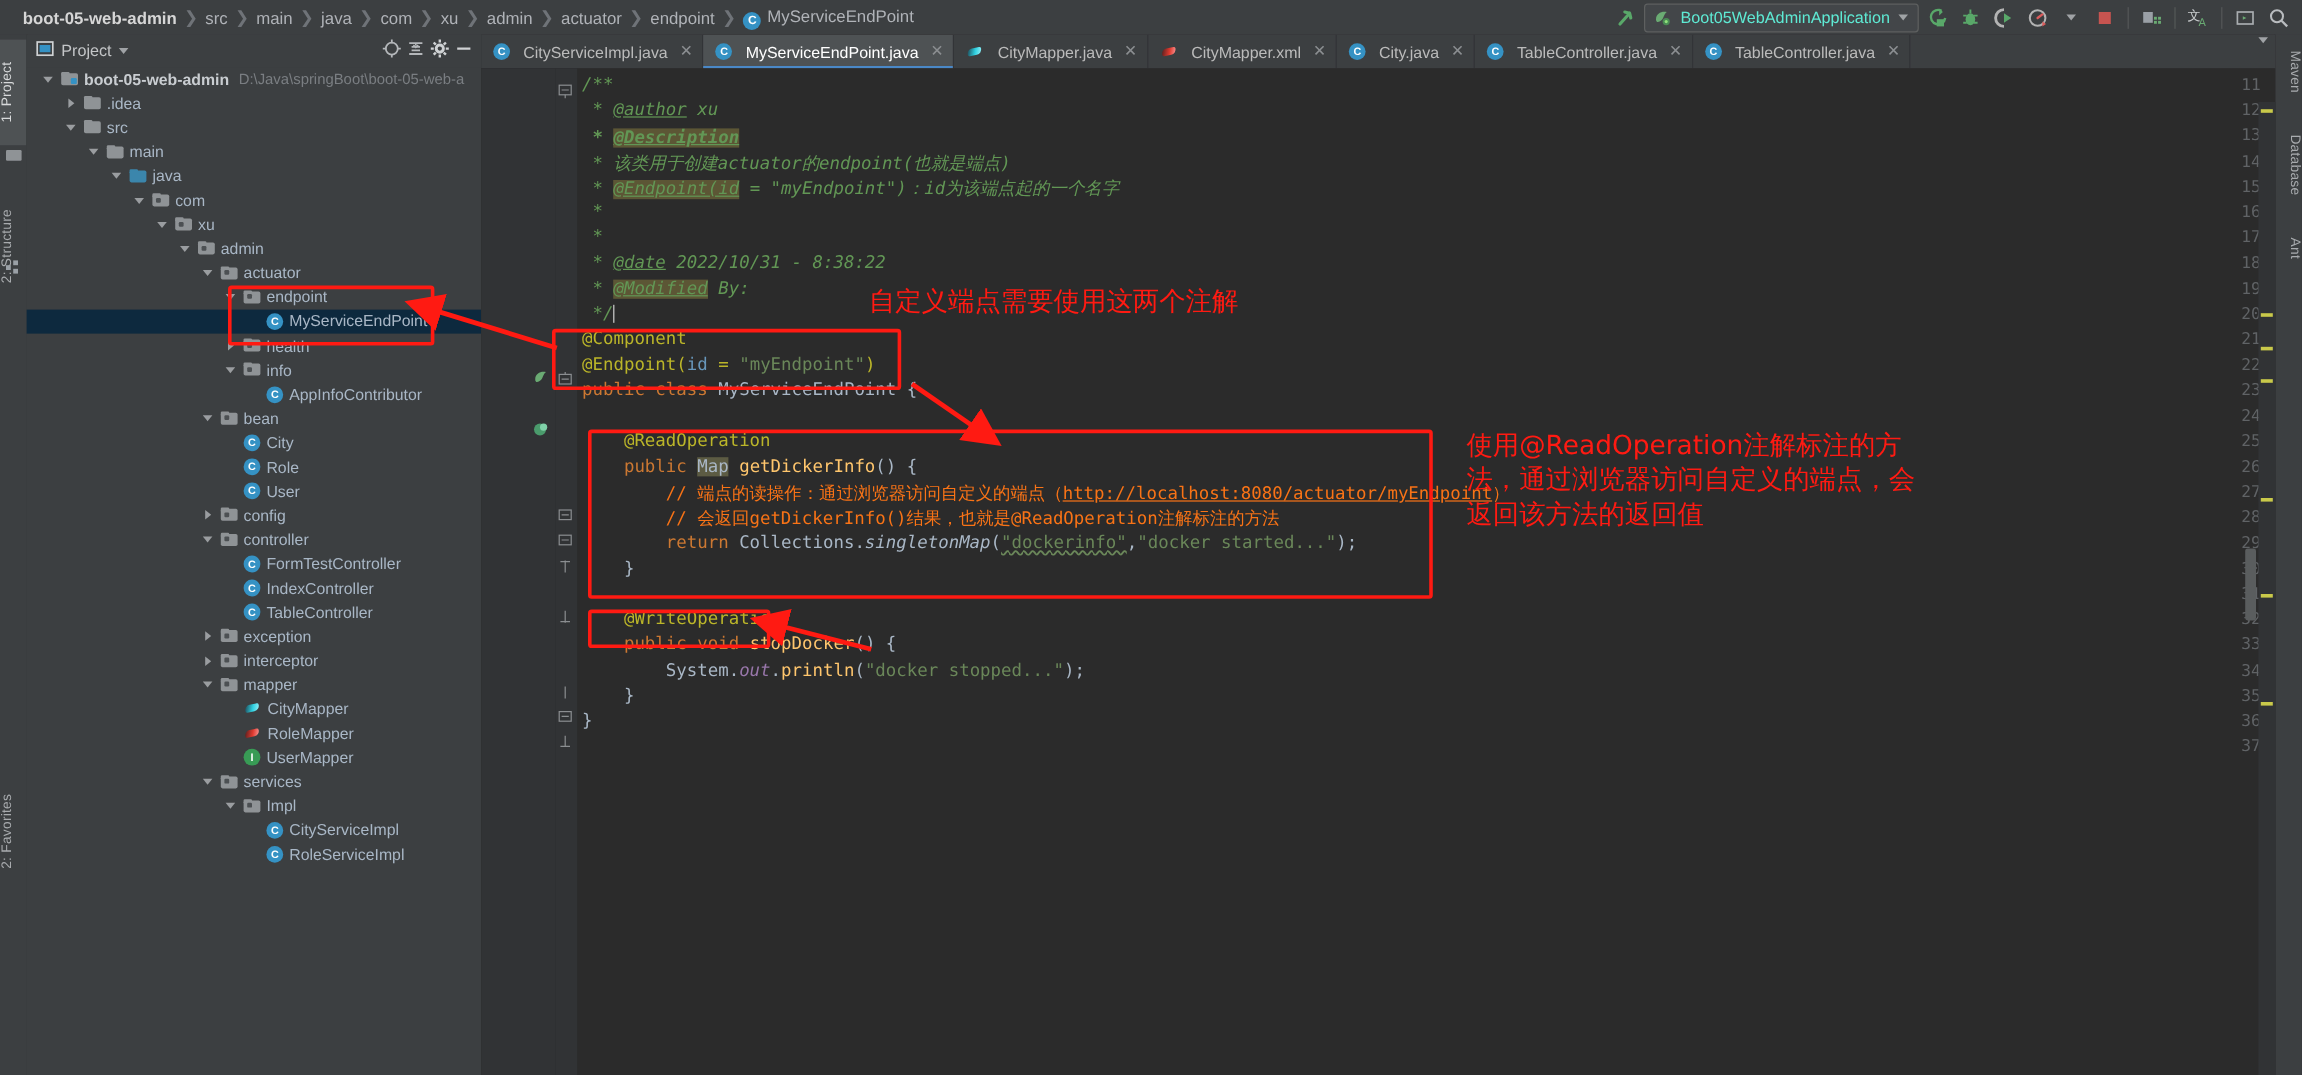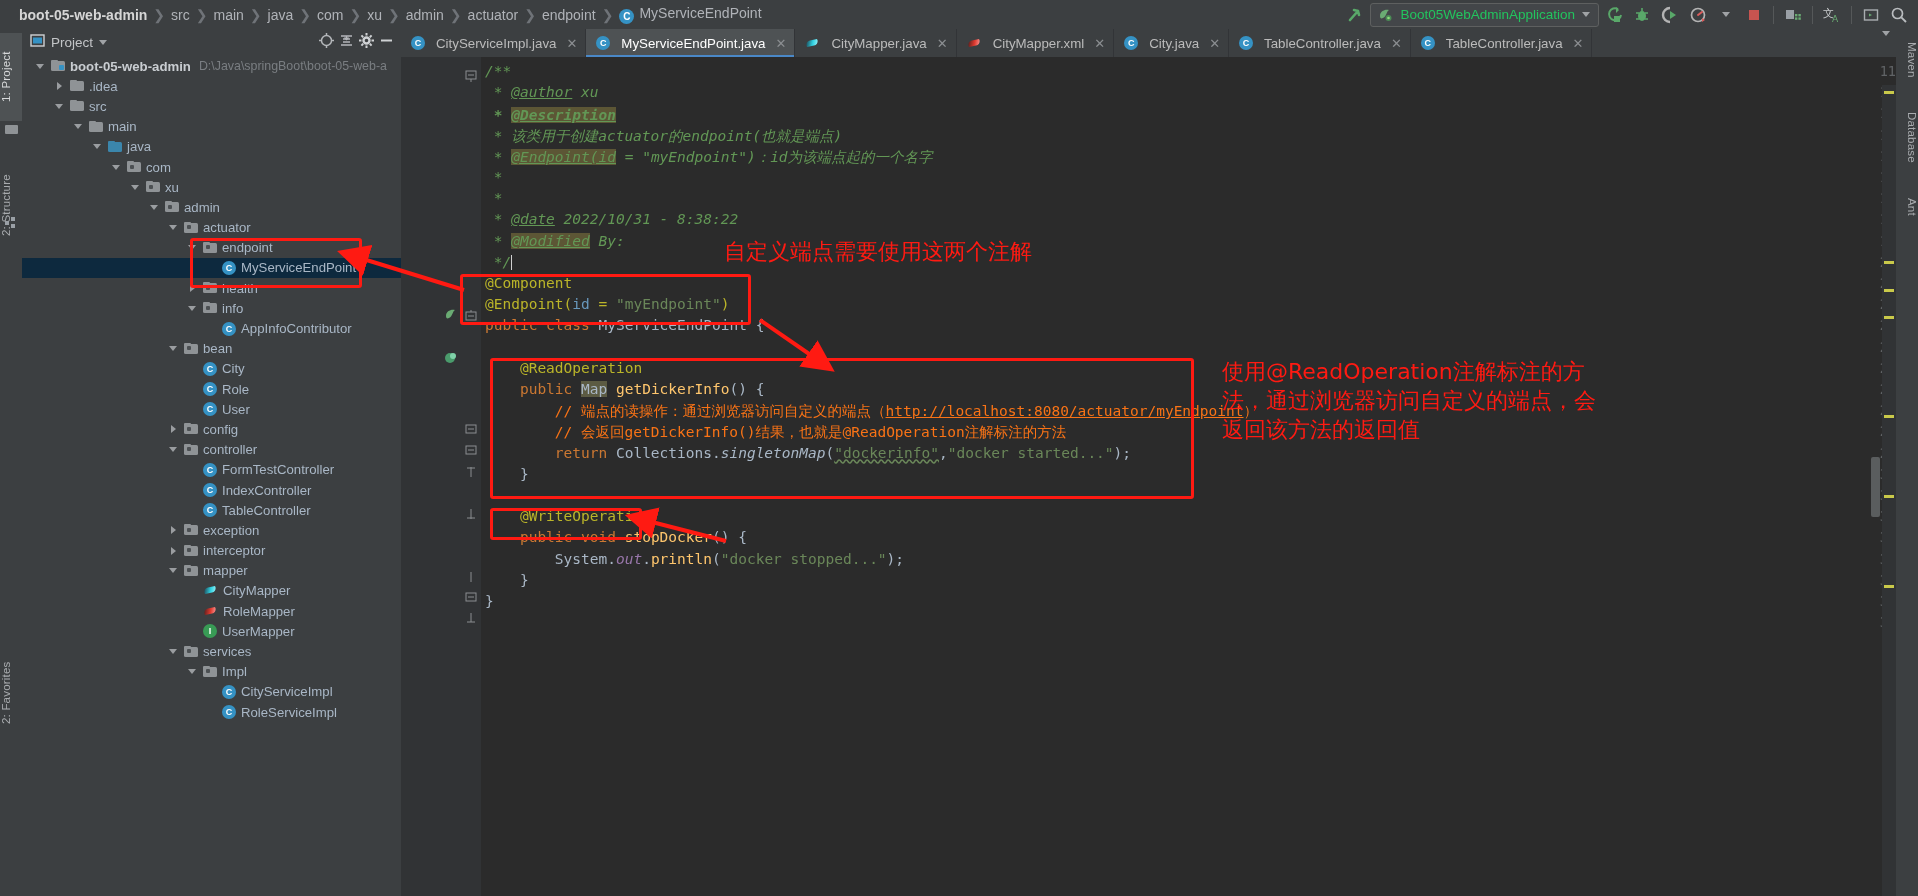--- a/index.html
+++ b/index.html
@@ -17,21 +17,21 @@
   .crumbs{display:flex;align-items:center;padding-left:14px;gap:0px;}
   .crumb{color:#b0b3b8;font-size:14px;padding:0 5px;white-space:nowrap;}
   .crumb.root{font-weight:bold;color:#d6d6d6;}
   .sep{color:#6f7378;font-size:14px;padding:0 1px;}
   .cls-badge{display:inline-block;width:15px;height:15px;border-radius:50%;
      background:#3592c4;color:#fff;font-size:10px;line-height:15px;text-align:center;
      margin-right:5px;font-weight:bold;vertical-align:-2px;}
   .topright{position:absolute;right:6px;top:0;height:29px;display:flex;align-items:center;gap:2px;}
   .runcfg{display:flex;align-items:center;gap:7px;height:22px;padding:0 8px 0 6px;
      border:1px solid #5e6060;border-radius:3px;background:#434649;}
-  .runcfg .txt{font-size:13.5px;color:#22c55e;}
+  .runcfg .txt{font-size:13.5px;color:#5eead4;}
   .tb-ico{width:26px;height:24px;display:flex;align-items:center;justify-content:center;cursor:default;}
   .vsep{width:1px;height:18px;background:#555859;margin:0 4px;}
 
   
   .leftstrip{position:absolute;left:0;top:29px;width:22px;height:867px;background:#3c3f41;
      border-right:1px solid #323437;}
   .vtab{position:absolute;left:0;width:22px;writing-mode:vertical-rl;text-orientation:mixed;
      transform:rotate(180deg);font-size:11.5px;color:#a8abae;text-align:center;letter-spacing:.2px;}
   .vtab.sel{background:#4e5254;color:#d7d9da;}
   .rightstrip{position:absolute;right:0;top:29px;width:22px;height:867px;background:#3c3f41;
@@ -79,21 +79,21 @@
   .tab.active::after{content:"";position:absolute;left:0;right:0;bottom:0;height:2px;background:#4a88c7;}
   .tab .x{color:#8b8e91;font-size:13px;margin-left:4px;}
   .tabs-right{margin-left:auto;display:flex;align-items:center;padding-right:6px;gap:4px;}
   .chev{border-top:5px solid #a0a3a6;border-left:4px solid transparent;border-right:4px solid transparent;}
 
   .codearea{position:absolute;left:0;top:28px;width:1495px;height:839px;background:#2b2b2b;}
   .gutter{position:absolute;left:0;top:0;width:62px;height:839px;background:#313335;}
   .foldcol{position:absolute;left:62px;top:0;width:18px;height:839px;background:#313335;}
   .codepane{position:absolute;left:0;top:0;width:1495px;height:839px;
      font-family:"DejaVu Sans Mono","Liberation Mono",monospace;font-size:14.5px;}
-  .ln{position:absolute;right:0;width:62px;text-align:right;padding-right:0;
+  .ln{position:absolute;right:0;width:62px;text-align:right;padding-right:12px;
      box-sizing:border-box;color:#606366;font-size:13.5px;
      font-family:"DejaVu Sans Mono",monospace;}
   .cl{position:absolute;left:84px;white-space:pre;color:#a9b7c6;}
   .cmt{color:#629755;font-style:italic;}
   .cmt2{color:#f97316;}
   .tag{color:#629755;font-style:italic;text-decoration:underline;background:#5c5635;}
   .tagp{color:#629755;font-style:italic;text-decoration:underline;}
   .ann{color:#bbb529;}
   .kw{color:#cc7832;}
   .str{color:#6a8759;}

